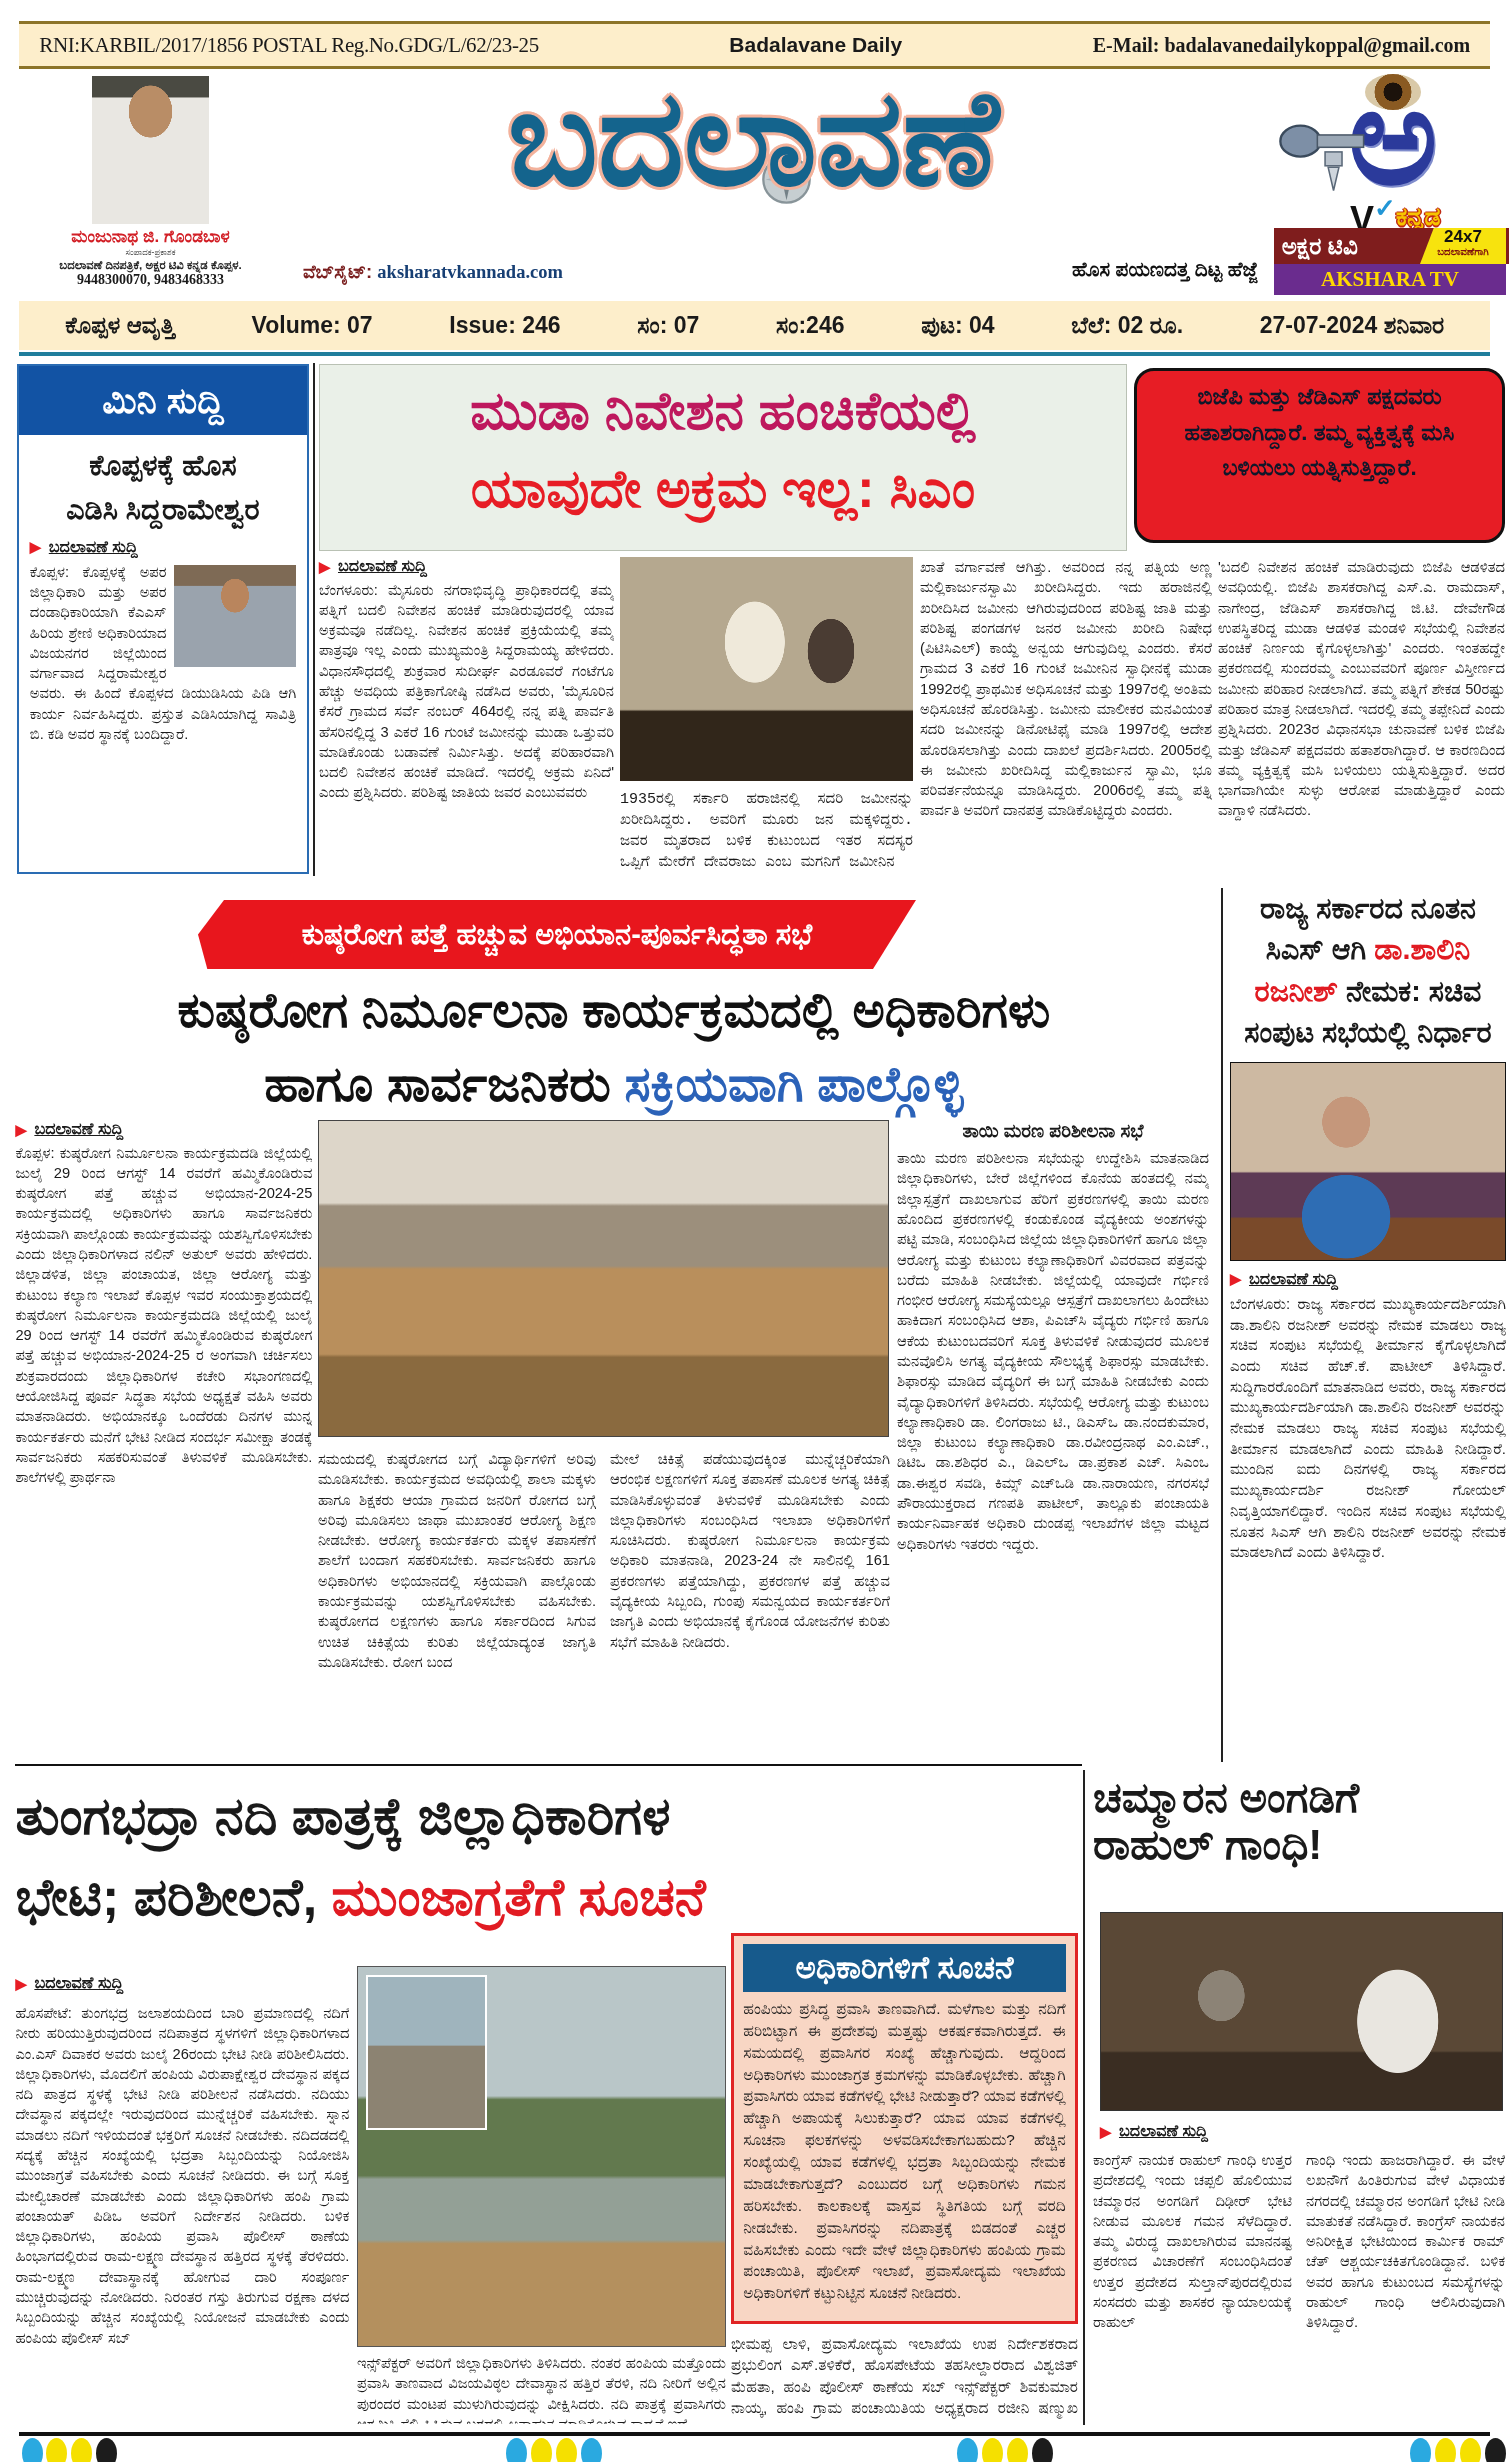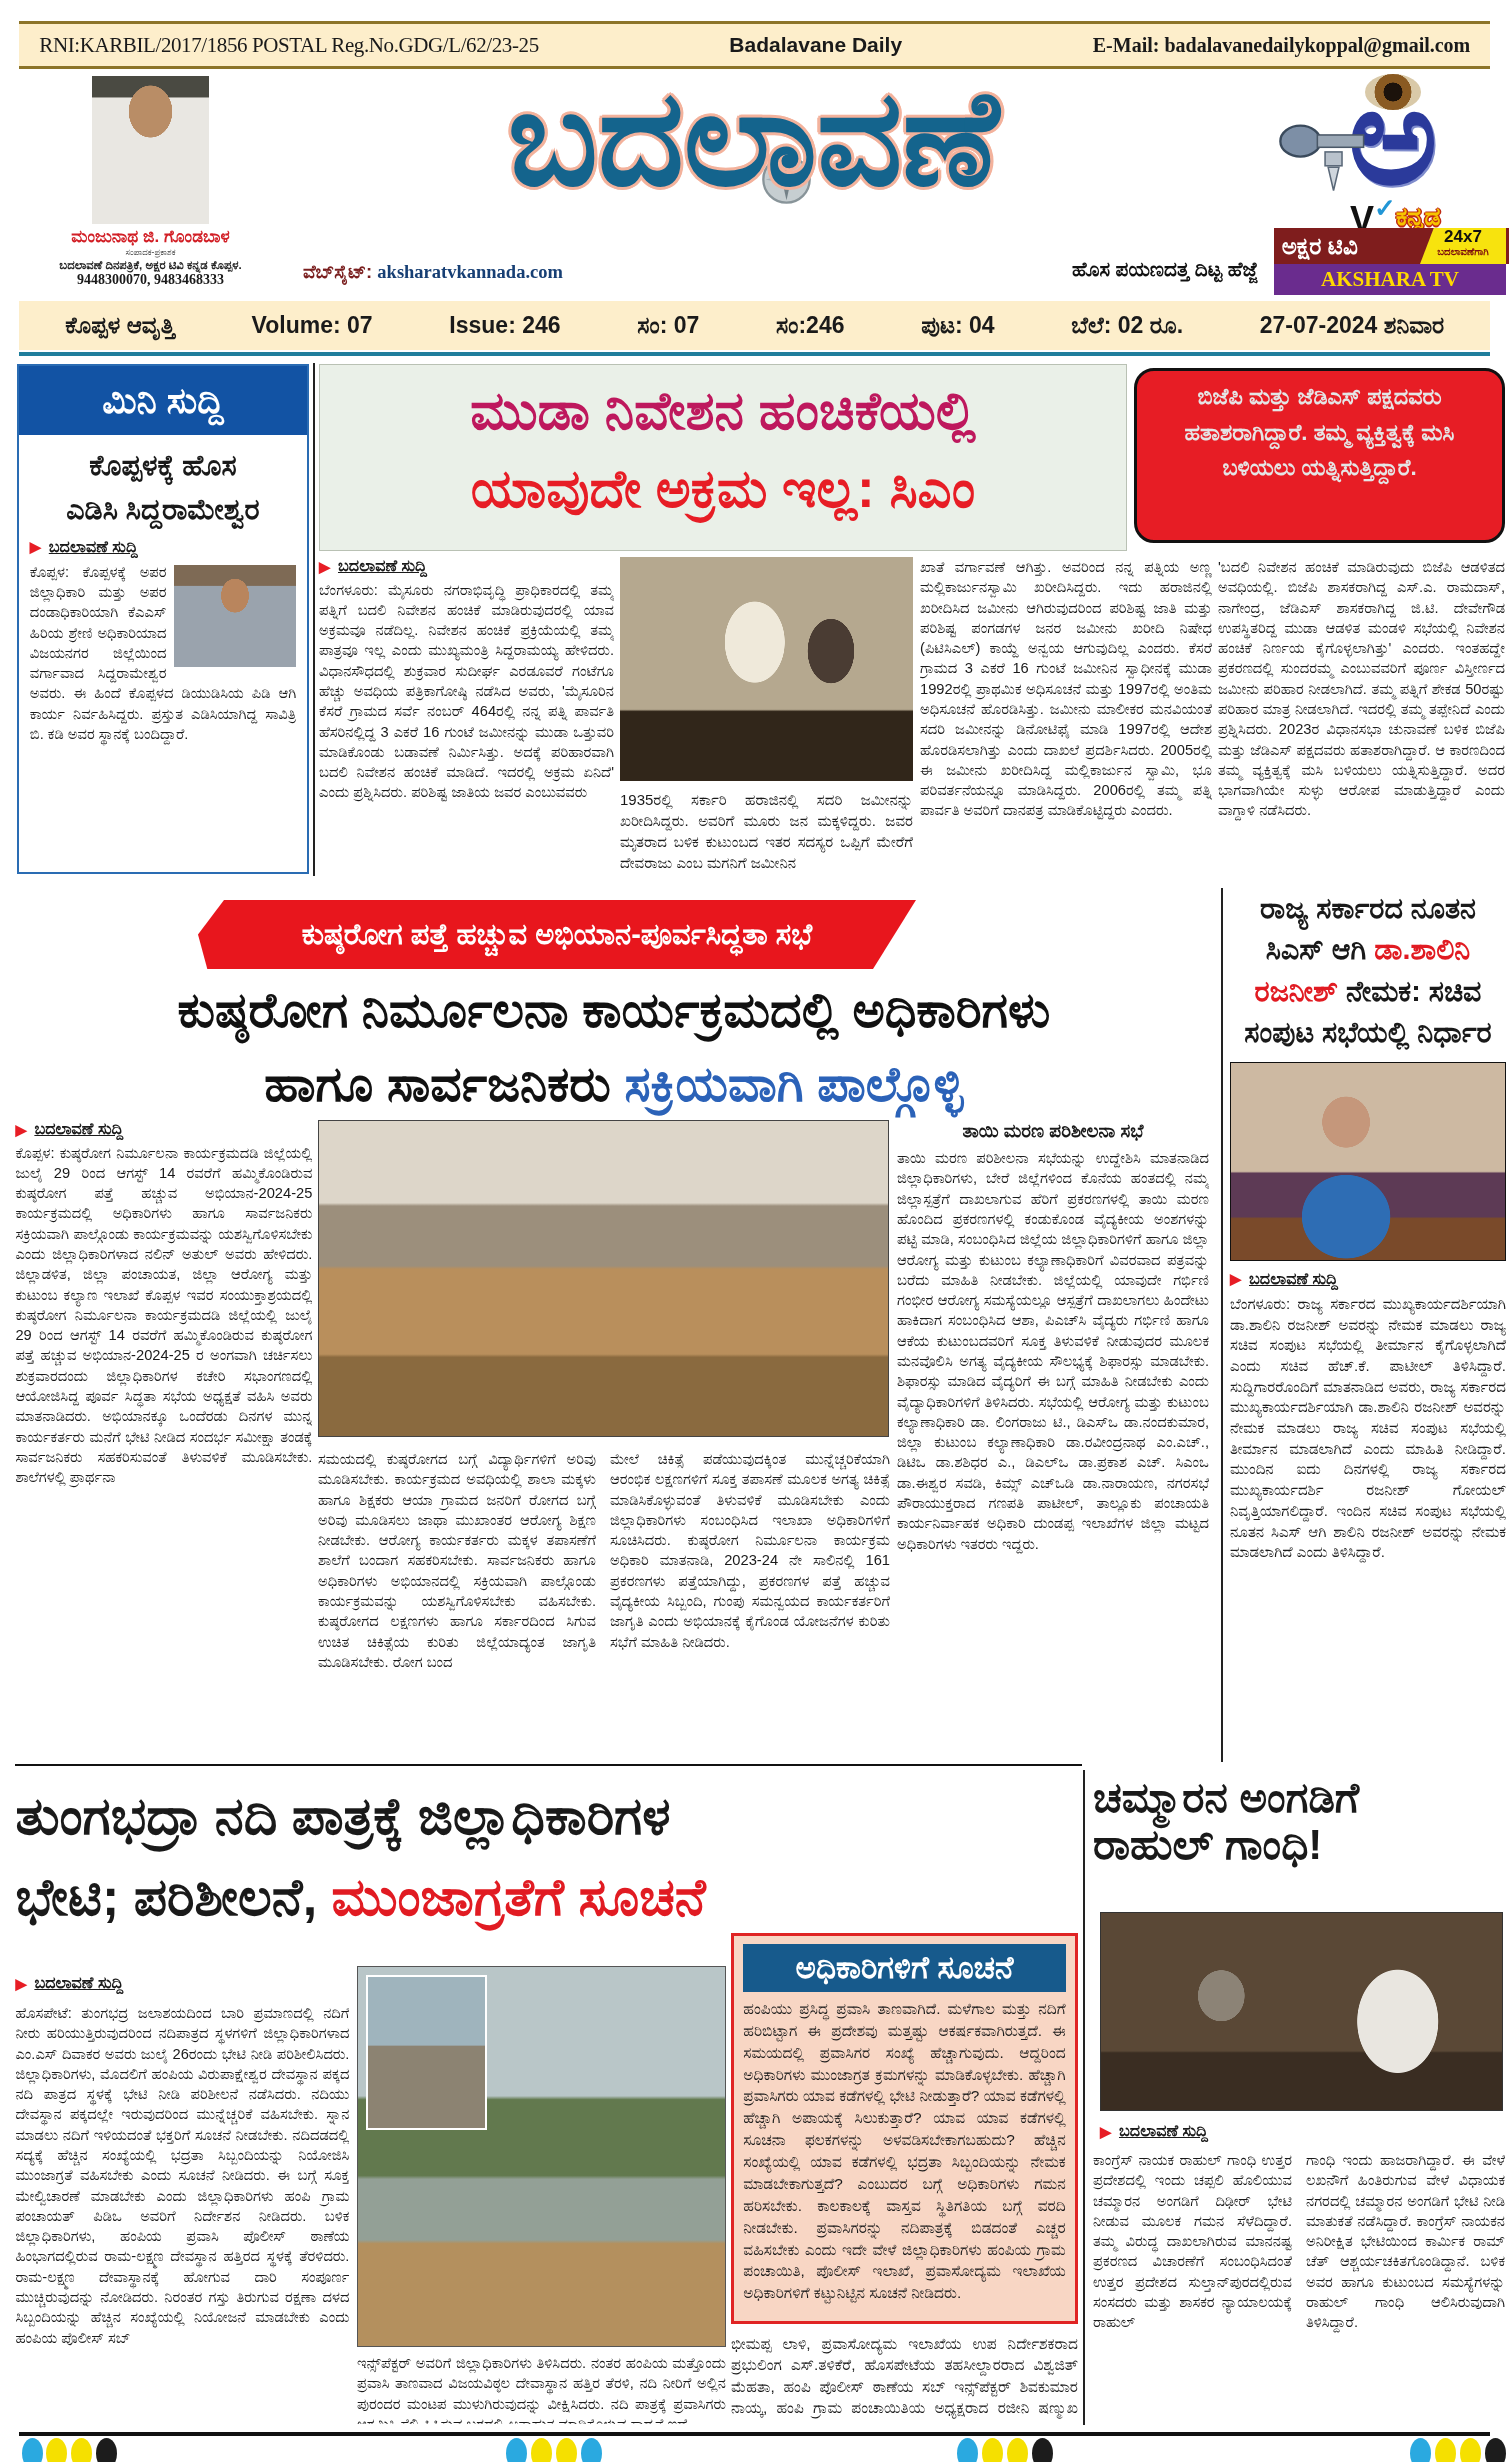--- a/index.html
+++ b/index.html
@@ -63,21 +63,21 @@
   .mini-hl{font-weight:800;font-size:28.6px;text-align:center;line-height:1.55;margin-top:7.7px;}
   .mini-body{padding:6.2px 10.8px;font-size:14.7px;text-align:justify;line-height:1.38;overflow:hidden;}
   .ph-officer{float:right;width:122px;height:102px;margin:3.1px 0 4.6px 7.7px;
     background:radial-gradient(23px 28px at 50% 30%,#b9855d 0 60%,transparent 61%),
                linear-gradient(180deg,#7e6a55 0 20%,#9aa3ad 21% 100%);}
   
   .lead-box{background:#eaf0e8;border:0.8px solid #b9c1b4;box-sizing:border-box;text-align:center;padding-top:6.2px;}
   .lead-l1{font-size:53px;font-weight:800;color:#be185d;line-height:1.5;}
   .lead-l2{font-size:53px;font-weight:800;color:#e71d25;line-height:1.45;}
   .quote-box{background:#e71d25;border:3.1px solid #111;border-radius:20px;box-sizing:border-box;
-             color:#e5e5e5;font-weight:bold;font-size:22.4px;text-align:center;line-height:1.6;padding:7.7px 12.4px;}
+             color:#0f172a;font-weight:bold;font-size:22.4px;text-align:center;line-height:1.6;padding:7.7px 12.4px;}
   .col{font-size:14.7px;line-height:1.38;text-align:justify;overflow:hidden;}
   .ph-press{width:293px;height:224px;
     background:radial-gradient(54px 73px at 46% 38%,#efe9da 0 55%,transparent 56%),
                radial-gradient(42px 58px at 72% 42%,#4a3c33 0 55%,transparent 56%),
                linear-gradient(180deg,#b5a88f 0 68%,#31261a 69% 100%);}
   .photo-caption{font-size:15px;line-height:1.4;text-align:justify;margin-top:7.7px;}
   
   .ribbon{background:#e8161d;color:#fff;font-weight:800;font-size:29px;text-align:center;line-height:69px;
           clip-path:polygon(26px 0,100% 0,calc(100% - 43px) 100%,9.3px 100%,0 50%);}
   .lep-h1{font-size:49px;font-weight:800;text-align:center;color:#111;}
@@ -214,21 +214,21 @@
 
   <div class="abs" style="left:319px;top:557px;width:295px;">
     <div class="byline">
       <span class="tri">▶</span>
       <span class="lab">ಬದಲಾವಣೆ ಸುದ್ದಿ</span>
     </div>
     <div class="col" style="height:295px;margin-top:4.6px;">ಬೆಂಗಳೂರು: ಮೈಸೂರು ನಗರಾಭಿವೃದ್ಧಿ ಪ್ರಾಧಿಕಾರದಲ್ಲಿ ತಮ್ಮ ಪತ್ನಿಗೆ ಬದಲಿ ನಿವೇಶನ ಹಂಚಿಕೆ ಮಾಡಿರುವುದರಲ್ಲಿ ಯಾವ ಅಕ್ರಮವೂ ನಡೆದಿಲ್ಲ. ನಿವೇಶನ ಹಂಚಿಕೆ ಪ್ರಕ್ರಿಯೆಯಲ್ಲಿ ತಮ್ಮ ಪಾತ್ರವೂ ಇಲ್ಲ ಎಂದು ಮುಖ್ಯಮಂತ್ರಿ ಸಿದ್ದರಾಮಯ್ಯ ಹೇಳಿದರು. ವಿಧಾನಸೌಧದಲ್ಲಿ ಶುಕ್ರವಾರ ಸುದೀರ್ಘ ಎರಡೂವರೆ ಗಂಟೆಗೂ ಹೆಚ್ಚು ಅವಧಿಯ ಪತ್ರಿಕಾಗೋಷ್ಠಿ ನಡೆಸಿದ ಅವರು, 'ಮೈಸೂರಿನ ಕೆಸರೆ ಗ್ರಾಮದ ಸರ್ವೆ ನಂಬರ್ 464ರಲ್ಲಿ ನನ್ನ ಪತ್ನಿ ಪಾರ್ವತಿ ಹೆಸರಿನಲ್ಲಿದ್ದ 3 ಎಕರೆ 16 ಗುಂಟೆ ಜಮೀನನ್ನು ಮುಡಾ ಒತ್ತುವರಿ ಮಾಡಿಕೊಂಡು ಬಡಾವಣೆ ನಿರ್ಮಿಸಿತ್ತು. ಅದಕ್ಕೆ ಪರಿಹಾರವಾಗಿ ಬದಲಿ ನಿವೇಶನ ಹಂಚಿಕೆ ಮಾಡಿದೆ. ಇದರಲ್ಲಿ ಅಕ್ರಮ ಏನಿದೆ' ಎಂದು ಪ್ರಶ್ನಿಸಿದರು. ಪರಿಶಿಷ್ಟ ಜಾತಿಯ ಜವರ ಎಂಬುವವರು</div>
   </div>
   <div class="abs" style="left:620px;top:557px;width:293px;">
     <div class="ph ph-press"></div>
-    <div class="photo-caption" style="height:93px;overflow:hidden;">1935ರಲ್ಲಿ ಸರ್ಕಾರಿ ಹರಾಜಿನಲ್ಲಿ ಸದರಿ ಜಮೀನನ್ನು ಖರೀದಿಸಿದ್ದರು. ಅವರಿಗೆ ಮೂರು ಜನ ಮಕ್ಕಳಿದ್ದರು. ಜವರ ಮೃತರಾದ ಬಳಿಕ ಕುಟುಂಬದ ಇತರ ಸದಸ್ಯರ ಒಪ್ಪಿಗೆ ಮೇರೆಗೆ ದೇವರಾಜು ಎಂಬ ಮಗನಿಗೆ ಜಮೀನಿನ</div>
+    <div class="photo-caption" style="height:93px;overflow:hidden;font-family:Liberation Mono, monospace;">1935ರಲ್ಲಿ ಸರ್ಕಾರಿ ಹರಾಜಿನಲ್ಲಿ ಸದರಿ ಜಮೀನನ್ನು ಖರೀದಿಸಿದ್ದರು. ಅವರಿಗೆ ಮೂರು ಜನ ಮಕ್ಕಳಿದ್ದರು. ಜವರ ಮೃತರಾದ ಬಳಿಕ ಕುಟುಂಬದ ಇತರ ಸದಸ್ಯರ ಒಪ್ಪಿಗೆ ಮೇರೆಗೆ ದೇವರಾಜು ಎಂಬ ಮಗನಿಗೆ ಜಮೀನಿನ</div>
   </div>
   <div class="abs col" style="left:920px;top:557px;width:292px;height:320px;">ಖಾತೆ ವರ್ಗಾವಣೆ ಆಗಿತ್ತು. ಅವರಿಂದ ನನ್ನ ಪತ್ನಿಯ ಅಣ್ಣ ಮಲ್ಲಿಕಾರ್ಜುನಸ್ವಾಮಿ ಖರೀದಿಸಿದ್ದರು. ಇದು ಹರಾಜಿನಲ್ಲಿ ಖರೀದಿಸಿದ ಜಮೀನು ಆಗಿರುವುದರಿಂದ ಪರಿಶಿಷ್ಟ ಜಾತಿ ಮತ್ತು ಪರಿಶಿಷ್ಟ ಪಂಗಡಗಳ ಜನರ ಜಮೀನು ಖರೀದಿ ನಿಷೇಧ (ಪಿಟಿಸಿಎಲ್) ಕಾಯ್ದೆ ಅನ್ವಯ ಆಗುವುದಿಲ್ಲ ಎಂದರು. ಕೆಸರೆ ಗ್ರಾಮದ 3 ಎಕರೆ 16 ಗುಂಟೆ ಜಮೀನಿನ ಸ್ವಾಧೀನಕ್ಕೆ ಮುಡಾ 1992ರಲ್ಲಿ ಪ್ರಾಥಮಿಕ ಅಧಿಸೂಚನೆ ಮತ್ತು 1997ರಲ್ಲಿ ಅಂತಿಮ ಅಧಿಸೂಚನೆ ಹೊರಡಿಸಿತ್ತು. ಜಮೀನು ಮಾಲೀಕರ ಮನವಿಯಂತೆ ಸದರಿ ಜಮೀನನ್ನು ಡಿನೋಟಿಫೈ ಮಾಡಿ 1997ರಲ್ಲಿ ಆದೇಶ ಹೊರಡಿಸಲಾಗಿತ್ತು ಎಂದು ದಾಖಲೆ ಪ್ರದರ್ಶಿಸಿದರು. 2005ರಲ್ಲಿ ಈ ಜಮೀನು ಖರೀದಿಸಿದ್ದ ಮಲ್ಲಿಕಾರ್ಜುನ ಸ್ವಾಮಿ, ಭೂ ಪರಿವರ್ತನೆಯನ್ನೂ ಮಾಡಿಸಿದ್ದರು. 2006ರಲ್ಲಿ ತಮ್ಮ ಪತ್ನಿ ಪಾರ್ವತಿ ಅವರಿಗೆ ದಾನಪತ್ರ ಮಾಡಿಕೊಟ್ಟಿದ್ದರು ಎಂದರು.</div>
   <div class="abs col" style="left:1218px;top:557px;width:287px;height:320px;">'ಬದಲಿ ನಿವೇಶನ ಹಂಚಿಕೆ ಮಾಡಿರುವುದು ಬಿಜೆಪಿ ಆಡಳಿತದ ಅವಧಿಯಲ್ಲಿ. ಬಿಜೆಪಿ ಶಾಸಕರಾಗಿದ್ದ ಎಸ್.ಎ. ರಾಮದಾಸ್, ನಾಗೇಂದ್ರ, ಜೆಡಿಎಸ್ ಶಾಸಕರಾಗಿದ್ದ ಜಿ.ಟಿ. ದೇವೇಗೌಡ ಉಪಸ್ಥಿತರಿದ್ದ ಮುಡಾ ಆಡಳಿತ ಮಂಡಳಿ ಸಭೆಯಲ್ಲಿ ನಿವೇಶನ ಹಂಚಿಕೆ ನಿರ್ಣಯ ಕೈಗೊಳ್ಳಲಾಗಿತ್ತು' ಎಂದರು. ಇಂತಹದ್ದೇ ಪ್ರಕರಣದಲ್ಲಿ ಸುಂದರಮ್ಮ ಎಂಬುವವರಿಗೆ ಪೂರ್ಣ ವಿಸ್ತೀರ್ಣದ ಜಮೀನು ಪರಿಹಾರ ನೀಡಲಾಗಿದೆ. ತಮ್ಮ ಪತ್ನಿಗೆ ಶೇಕಡ 50ರಷ್ಟು ಪರಿಹಾರ ಮಾತ್ರ ನೀಡಲಾಗಿದೆ. ಇದರಲ್ಲಿ ತಮ್ಮ ತಪ್ಪೇನಿದೆ ಎಂದು ಪ್ರಶ್ನಿಸಿದರು. 2023ರ ವಿಧಾನಸಭಾ ಚುನಾವಣೆ ಬಳಿಕ ಬಿಜೆಪಿ ಮತ್ತು ಜೆಡಿಎಸ್ ಪಕ್ಷದವರು ಹತಾಶರಾಗಿದ್ದಾರೆ. ಆ ಕಾರಣದಿಂದ ತಮ್ಮ ವ್ಯಕ್ತಿತ್ವಕ್ಕೆ ಮಸಿ ಬಳಿಯಲು ಯತ್ನಿಸುತ್ತಿದ್ದಾರೆ. ಅದರ ಭಾಗವಾಗಿಯೇ ಸುಳ್ಳು ಆರೋಪ ಮಾಡುತ್ತಿದ್ದಾರೆ ಎಂದು ವಾಗ್ದಾಳಿ ನಡೆಸಿದರು.</div>
 
   <div class="abs ribbon" style="left:198px;top:900px;width:718px;height:69px;">ಕುಷ್ಠರೋಗ ಪತ್ತೆ ಹಚ್ಚುವ ಅಭಿಯಾನ-ಪೂರ್ವಸಿದ್ಧತಾ ಸಭೆ</div>
   <div class="abs lep-h1" style="left:15.4px;top:982px;width:1197px;">ಕುಷ್ಠರೋಗ ನಿರ್ಮೂಲನಾ ಕಾರ್ಯಕ್ರಮದಲ್ಲಿ ಅಧಿಕಾರಿಗಳು</div>
   <div class="abs lep-h2" style="left:15.4px;top:1056px;width:1197px;">
     <span>ಹಾಗೂ ಸಾರ್ವಜನಿಕರು </span><span class="blue">ಸಕ್ರಿಯವಾಗಿ ಪಾಲ್ಗೊಳ್ಳಿ</span>
   </div>
 

